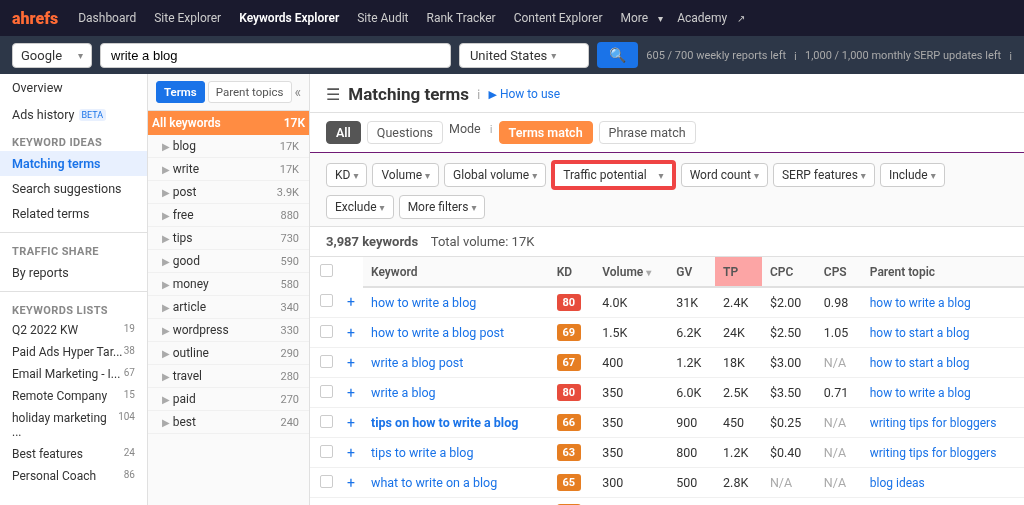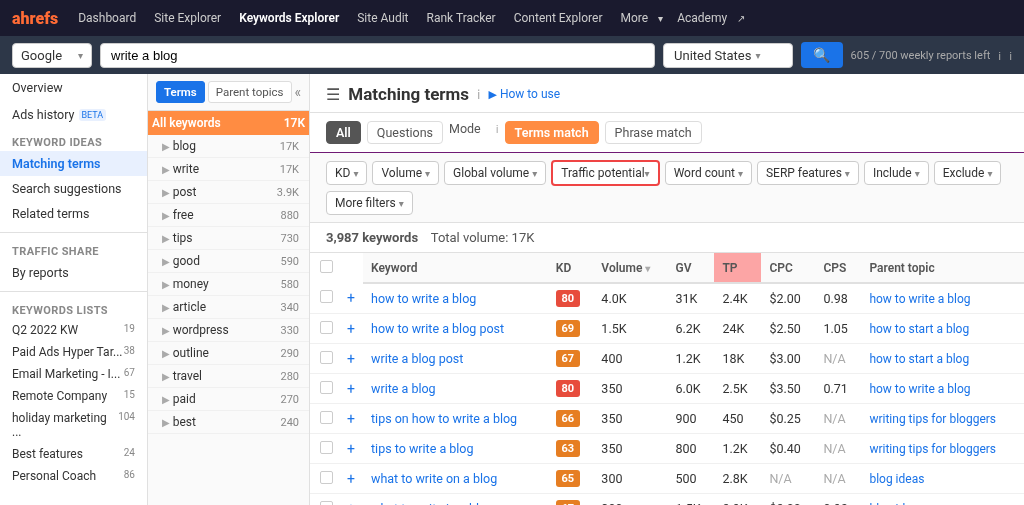--- a/index.html
+++ b/index.html
@@ -31,20 +31,21 @@
     <span style="color:#888;font-size:10px;">▾</span>
   </div>
   <input type="text" style="flex: 1 1 0%; background: rgb(255, 255, 255); border: 1px solid rgb(204, 204, 204); border-radius: 4px; padding: 4px 10px; font-size: 13px; outline: none;" value="write a blog">
   <div style="background:#fff;border:1px solid #ccc;border-radius:4px;padding:4px 10px;font-size:13px;display:flex;align-items:center;gap:4px;cursor:pointer;min-width:130px;">
     <span>United States</span>
     <span style="color:#888;font-size:10px;">▾</span>
   </div>
   <button style="background:#1a73e8;color:#fff;border:none;border-radius:4px;padding:5px 12px;cursor:pointer;font-size:14px;">🔍</button>
   <span style="color:#aaa;font-size:11px;">605 / 700 weekly reports left</span>
   <span style="color:#aaa;font-size:11px;cursor:pointer;">ℹ</span>
+  <span style="color:#aaa;font-size:11px;">1,000 / 1,000 monthly SERP updates left</span>
   <span style="color:#aaa;font-size:11px;cursor:pointer;">ℹ</span>
 </div>
 
 <div style="display:flex;height:calc(100vh - 72px);overflow:hidden;">
 
   <div style="width:148px;background:#fff;border-right:1px solid #e0e0e0;overflow-y:auto;flex-shrink:0;">
     <div style="padding:6px 12px;cursor:pointer;color:#333;font-size:12.5px;">
       <span>Overview</span>
     </div>
     <div style="padding:6px 12px;cursor:pointer;color:#333;font-size:12.5px;display:flex;align-items:center;gap:4px;">
@@ -215,42 +216,42 @@
       <span style="color:#aaa;cursor:pointer;font-size:13px;">ℹ</span>
       <a href="#" style="color:#1a73e8;font-size:12px;text-decoration:none;display:flex;align-items:center;gap:3px;">
         <span style="font-size:11px;">▶</span>
         <span>How to use</span>
       </a>
     </div>
 
     <div style="display:flex;align-items:flex-start;gap:6px;padding:8px 16px;border-bottom:1px solid #701a75;">
       <span style="padding:3px 9px;border-radius:4px;font-size:12.5px;cursor:pointer;border:1px solid #555;background:#555;color:#fff;font-weight:600;">All</span>
       <span style="padding:3px 9px;border-radius:4px;font-size:12.5px;cursor:pointer;border:1px solid #ddd;background:#fff;color:#555;">Questions</span>
-      <span style="font-size:12.5px;color:#555;display:flex;align-items:center;gap:15px;">
+      <span style="font-size:12.5px;color:#555;display:flex;align-items:center;gap:9px;">
         <span>Mode</span>
         <span style="color:#aaa;cursor:pointer;font-size:11px;">ℹ</span>
       </span>
       <span style="padding:3px 9px;border-radius:4px;font-size:12.5px;cursor:pointer;border:1px solid #ff8c42;background:#ff8c42;color:#fff;font-weight:600;">Terms match</span>
       <span style="padding:3px 9px;border-radius:4px;font-size:12.5px;cursor:pointer;border:1px solid #ddd;background:#fff;color:#555;">Phrase match</span>
     </div>
 
     <div style="display:flex;align-items:center;gap:5px;padding:7px 16px;background:#fafafa;border-bottom:1px solid #e0e0e0;flex-wrap:wrap;">
       <div style="display:flex;align-items:center;gap:3px;padding:4px 8px;border:1px solid #ccc;border-radius:4px;font-size:12px;cursor:pointer;background:#fff;">
         <span>KD</span>
         <span style="color:#888;font-size:10px;">▾</span>
       </div>
       <div style="display:flex;align-items:center;gap:3px;padding:4px 8px;border:1px solid #ccc;border-radius:4px;font-size:12px;cursor:pointer;background:#fff;">
         <span>Volume</span>
         <span style="color:#888;font-size:10px;">▾</span>
       </div>
       <div style="display:flex;align-items:center;gap:3px;padding:4px 8px;border:1px solid #ccc;border-radius:4px;font-size:12px;cursor:pointer;background:#fff;">
         <span>Global volume</span>
         <span style="color:#888;font-size:10px;">▾</span>
       </div>
-      <div style="display:flex;align-items:center;gap:0;padding:4px 8px;border:2px solid #ef4444;border-radius:4px;font-size:12px;cursor:pointer;background:#fff;">
+      <div style="display:flex;align-items:center;gap:12px;padding:4px 8px;border:4px solid #ef4444;border-radius:4px;font-size:12px;cursor:pointer;background:#fff;">
         <span>Traffic potential</span>
         <span style="color:#888;font-size:10px;">▾</span>
       </div>
       <div style="display:flex;align-items:center;gap:3px;padding:4px 8px;border:1px solid #ccc;border-radius:4px;font-size:12px;cursor:pointer;background:#fff;">
         <span>Word count</span>
         <span style="color:#888;font-size:10px;">▾</span>
       </div>
       <div style="display:flex;align-items:center;gap:3px;padding:4px 8px;border:1px solid #ccc;border-radius:4px;font-size:12px;cursor:pointer;background:#fff;">
         <span>SERP features</span>
         <span style="color:#888;font-size:10px;">▾</span>
@@ -338,21 +339,21 @@
     <td style="padding:6px 8px;border-bottom:1px solid #f0f0f0;font-size:12.5px;">350</td>
     <td style="padding:6px 8px;border-bottom:1px solid #f0f0f0;font-size:12.5px;">6.0K</td>
     <td style="padding:6px 8px;border-bottom:1px solid #f0f0f0;font-size:12.5px;">2.5K</td>
     <td style="padding:6px 8px;border-bottom:1px solid #f0f0f0;font-size:12.5px;">$3.50</td>
     <td style="padding:6px 8px;border-bottom:1px solid #f0f0f0;font-size:12.5px;">0.71</td>
     <td style="padding:6px 8px;border-bottom:1px solid #f0f0f0;"><a href="#" style="color:#1a73e8;text-decoration:none;font-size:12px;">how to write a blog</a></td>
   </tr>
           <tr>
     <td style="padding:6px 10px;border-bottom:1px solid #f0f0f0;"><span style="width:13px;height:13px;border:1px solid #ccc;border-radius:2px;display:inline-block;cursor:pointer;"></span></td>
     <td style="padding:6px 4px;border-bottom:1px solid #f0f0f0;"><span style="color:#1a73e8;cursor:pointer;font-size:14px;">+</span></td>
-    <td style="padding:6px 8px;border-bottom:1px solid #f0f0f0;"><a href="#" style="color:#1a73e8;text-decoration:none;font-size:12.5px;">tips on how to write a blog</a></td>
+    <td style="padding:6px 8px;border-bottom:1px solid #f0f0f0;font-weight:bold;"><a href="#" style="color:#1a73e8;text-decoration:none;font-size:12.5px;">tips on how to write a blog</a></td>
     <td style="padding:6px 8px;border-bottom:1px solid #f0f0f0;"><span style="display:inline-block;color:#fff;font-weight:700;font-size:11px;border-radius:3px;padding:2px 5px;min-width:24px;text-align:center;background:#e67e22;">66</span></td>
     <td style="padding:6px 8px;border-bottom:1px solid #f0f0f0;font-size:12.5px;">350</td>
     <td style="padding:6px 8px;border-bottom:1px solid #f0f0f0;font-size:12.5px;">900</td>
     <td style="padding:6px 8px;border-bottom:1px solid #f0f0f0;font-size:12.5px;">450</td>
     <td style="padding:6px 8px;border-bottom:1px solid #f0f0f0;font-size:12.5px;">$0.25</td>
     <td style="padding:6px 8px;border-bottom:1px solid #f0f0f0;font-size:12.5px;color:#aaa;">N/A</td>
     <td style="padding:6px 8px;border-bottom:1px solid #f0f0f0;"><a href="#" style="color:#1a73e8;text-decoration:none;font-size:12px;">writing tips for bloggers</a></td>
   </tr>
           <tr>
     <td style="padding:6px 10px;border-bottom:1px solid #f0f0f0;"><span style="width:13px;height:13px;border:1px solid #ccc;border-radius:2px;display:inline-block;cursor:pointer;"></span></td>

